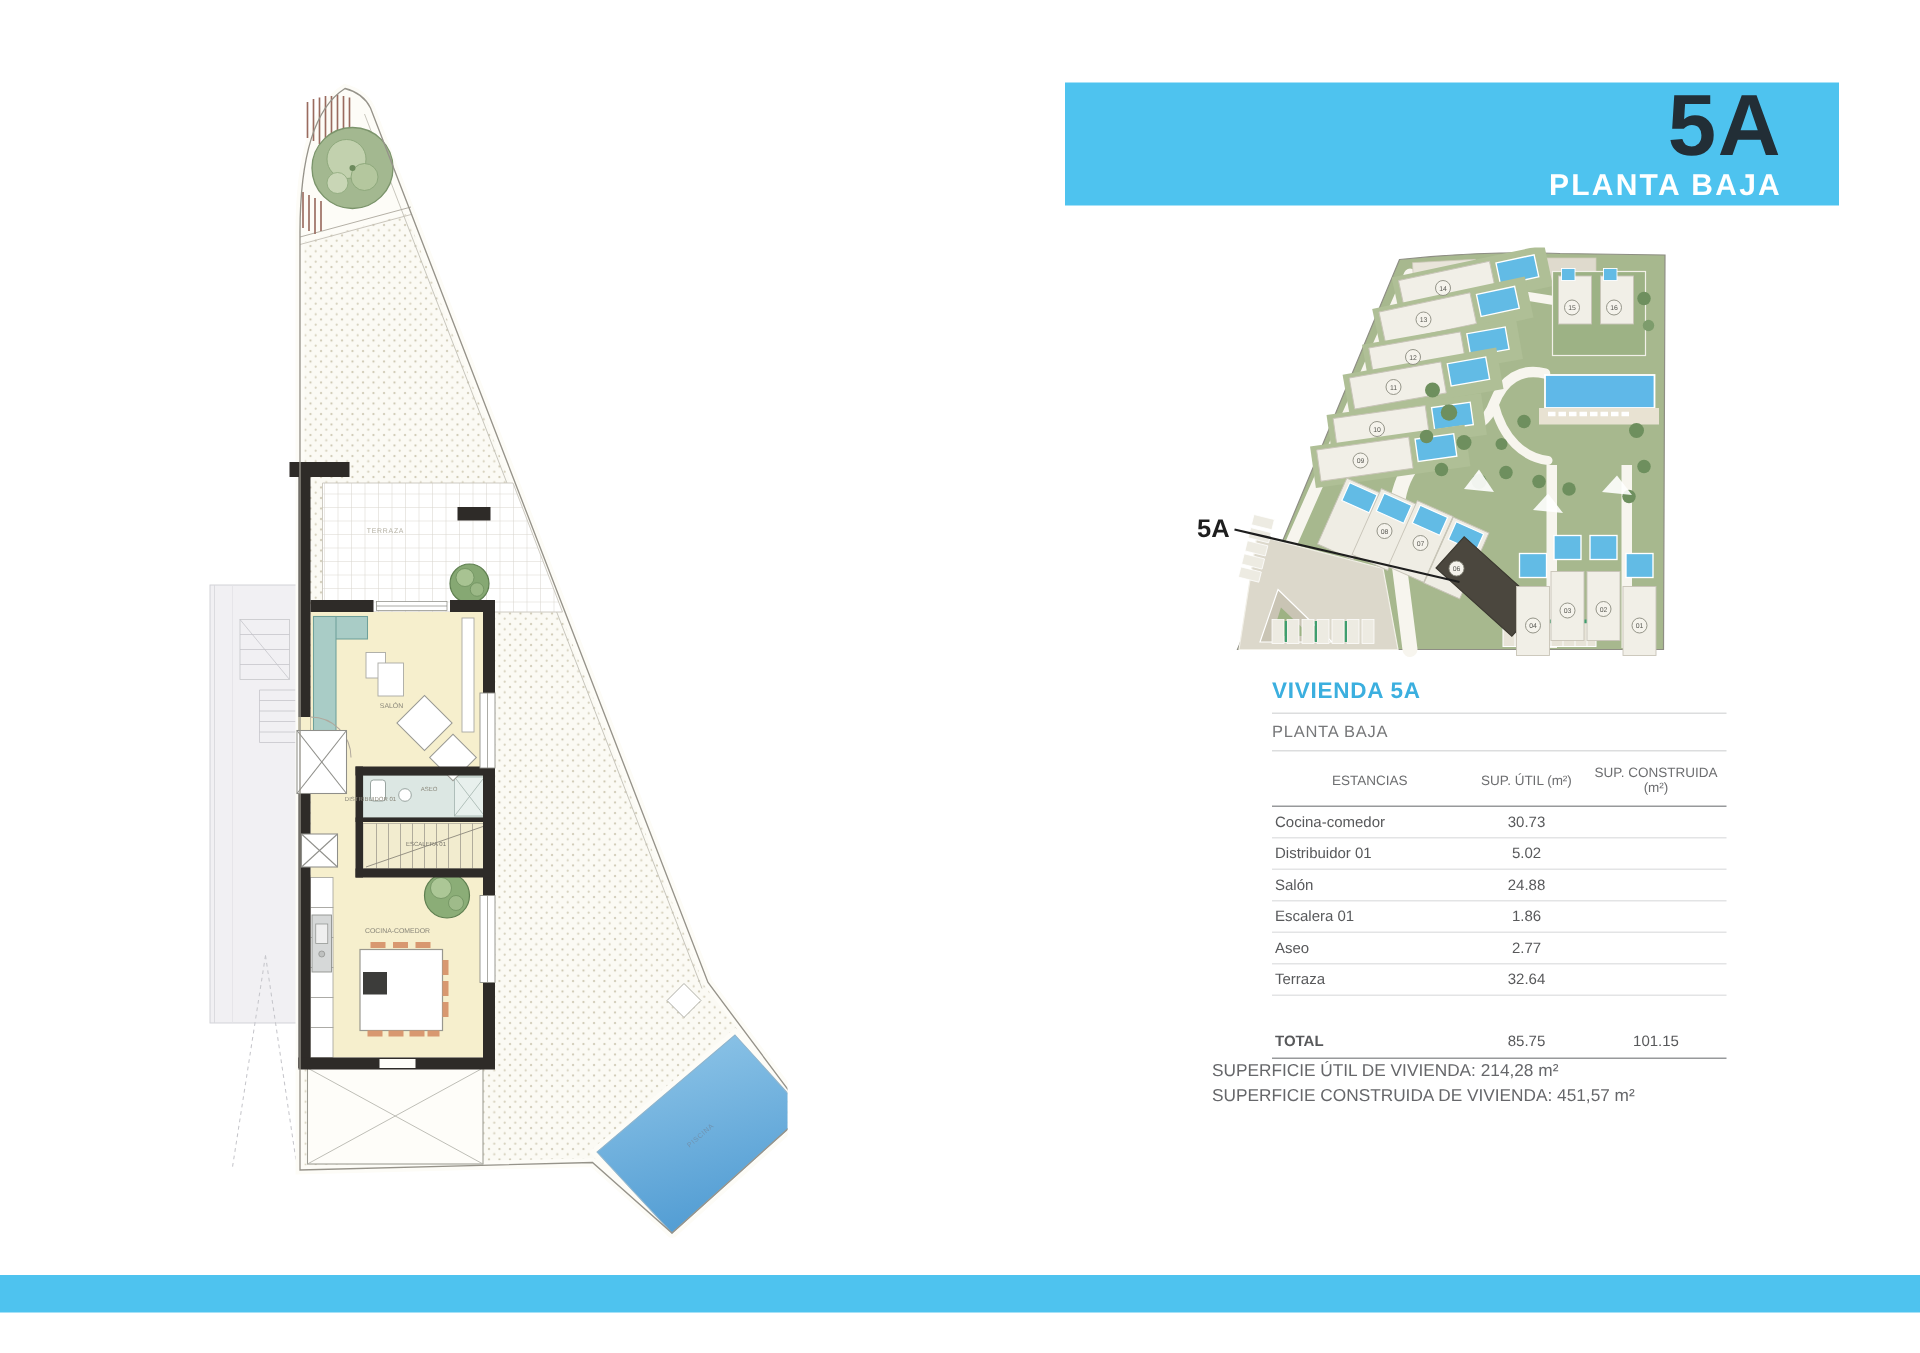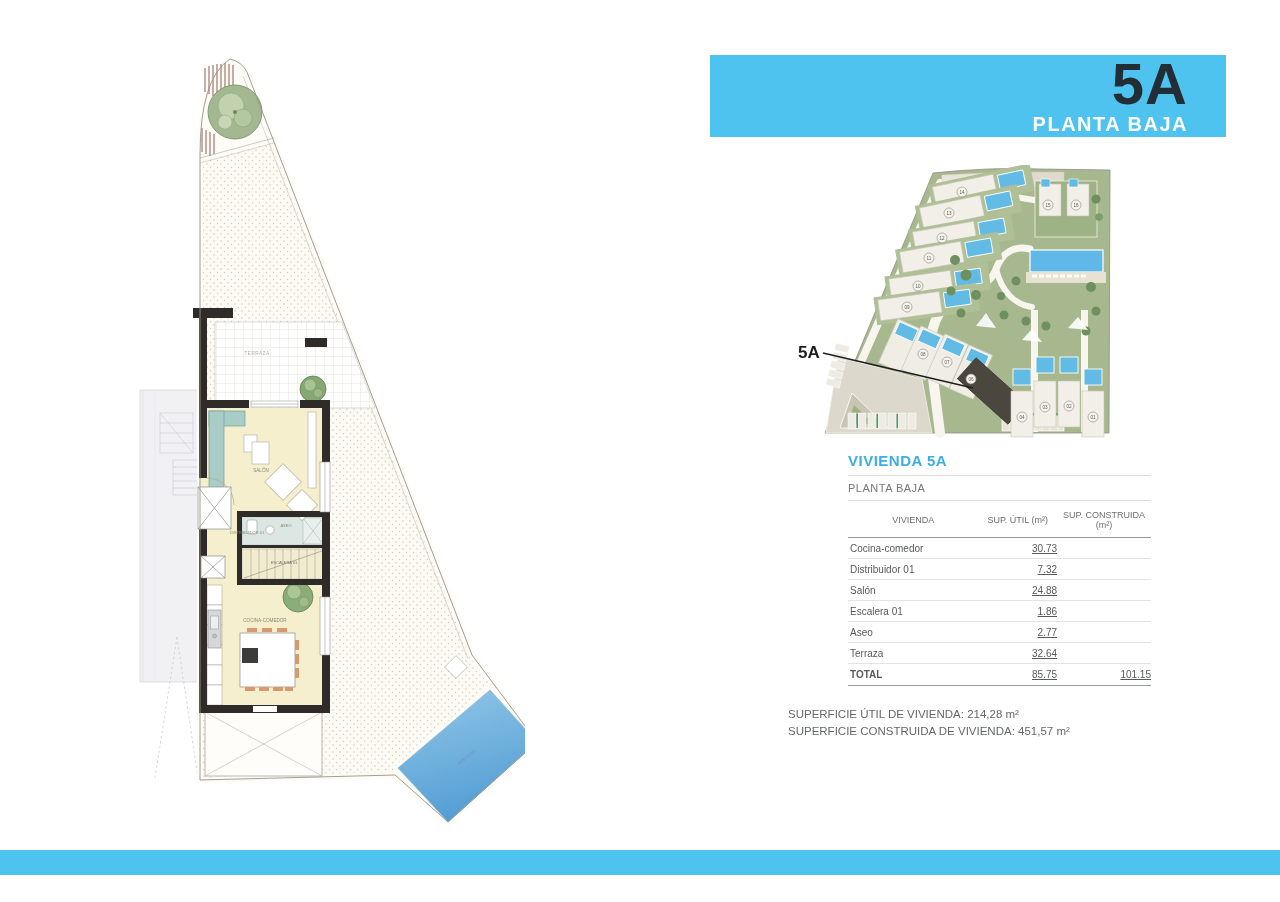--- a/index.html
+++ b/index.html
@@ -14,26 +14,26 @@
   
   .panel{position:absolute;left:848px;top:452px;width:303px;color:#58595B;}
   .panel-title{color:#3BAFDF;font-weight:bold;font-size:15px;letter-spacing:.5px;margin:0 0 6px 0;}
   .rule{border:none;border-top:1px solid #DCDDDE;margin:0;}
   .rule-dark{border:none;border-top:1px solid #97999B;margin:0;}
   .panel-sub{font-size:11px;color:#77787A;margin:6px 0 6px 0;letter-spacing:.5px;}
   .trow{display:grid;grid-template-columns:43% 26% 31%;align-items:center;}
   .thead{font-size:9px;color:#6D6E70;padding:9px 0 7px 0;}
   .thead div{text-align:center;}
   .trow .c-name{text-align:left;padding-left:2px;}
-  .trow .c-num{text-align:right;text-decoration:underline;}
+  .trow .c-num{text-align:center;}
   .drow{font-size:10px;padding:4.5px 0;border-bottom:1px solid #E3E4E5;}
   .drow:last-of-type{border-bottom:none;}
-  .total-row{font-size:10px;padding:5px 0;font-weight:bold;}
+  .total-row{font-size:10px;padding:5px 0;font-weight:bold;margin-top:20px;}
   .total-row .c-num{font-weight:normal;}
-  .sup-note{position:absolute;left:788px;top:706px;font-size:11.5px;color:#66676A;line-height:1.5;}
+  .sup-note{position:absolute;left:808px;top:706px;font-size:11.5px;color:#66676A;line-height:1.5;}
   .bottom-bar{position:absolute;left:0;top:850px;width:1280px;height:25px;background:#4EC3EF;}
   .floorplan{position:absolute;left:135px;top:50px;}
   .siteplan{position:absolute;left:790px;top:165px;}
   svg text{font-family:"Liberation Sans",sans-serif;}
 </style>
 </head>
 <body>
 
 <div class="page">
 
@@ -514,33 +514,33 @@
       <text x="8" y="193" font-size="17" font-weight="bold" fill="#1E1E1E">5A</text>
     </g>
   </svg>
 
   <div class="panel">
     <div class="panel-title">VIVIENDA 5A</div>
     <hr class="rule">
     <div class="panel-sub">PLANTA BAJA</div>
     <hr class="rule">
     <div class="trow thead">
-      <div>VIVIENDA</div>
+      <div>ESTANCIAS</div>
       <div>SUP. ÚTIL (m²)</div>
       <div>SUP. CONSTRUIDA (m²)</div>
     </div>
     <hr class="rule-dark">
     <div class="trow drow">
       <div class="c-name">Cocina-comedor</div>
       <div class="c-num">30.73</div>
       <div class="c-num"></div>
     </div>
     <div class="trow drow">
       <div class="c-name">Distribuidor 01</div>
-      <div class="c-num">7.32</div>
+      <div class="c-num">5.02</div>
       <div class="c-num"></div>
     </div>
     <div class="trow drow">
       <div class="c-name">Salón</div>
       <div class="c-num">24.88</div>
       <div class="c-num"></div>
     </div>
     <div class="trow drow">
       <div class="c-name">Escalera 01</div>
       <div class="c-num">1.86</div>

